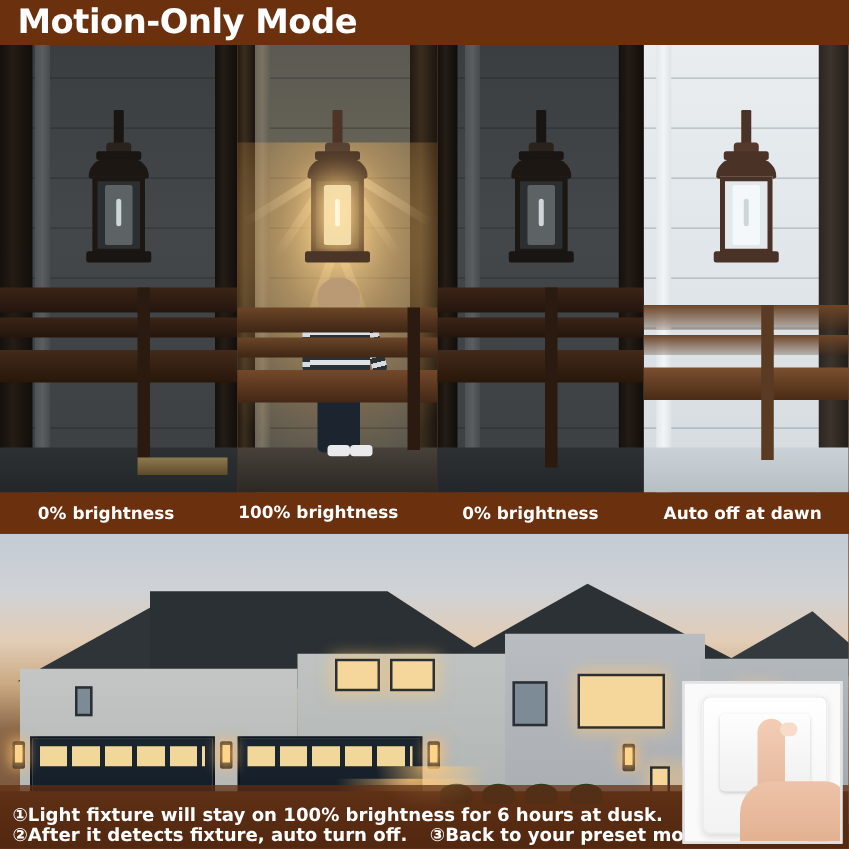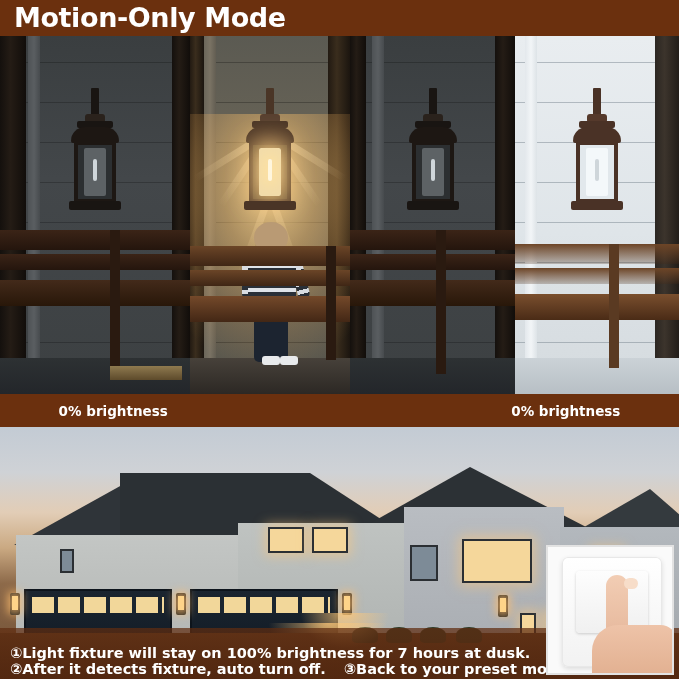--- a/index.html
+++ b/index.html
@@ -420,25 +420,28 @@
       </div>
 
     </div>
 
     <div class="capbar">
       <div class="cap">
         <span>0% brightness</span>
       </div>
       <div class="cap two">
         <span>
-          <br>
+          <span>100% brightness</span><br>
         </span>
       </div>
       <div class="cap">
         <span>0% brightness</span>
+      </div>
+      <div class="cap">
+        <span>Auto off at dawn</span>
       </div>
     </div>
   </div>
 
   <div class="sec2">
     <div class="sky"></div>
 
     <div class="house">
       <div class="gableL"></div>
       <div class="roofmain"></div>
@@ -477,21 +480,21 @@
       <div class="shrub" style="left:386px"></div>
       <div class="shrub" style="left:420px"></div>
       <div class="shrub" style="left:456px"></div>
     </div>
 
     <div class="porchGlow" style="left:300px;top:186px;width:90px;height:36px"></div>
   </div>
 
 
   <div class="instr">
-    <p class="l2">①Light fixture will stay on 100% brightness for 7 hours at dusk.</p>
+    <p class="l2">①Light fixture will stay on 100% brightness for 6 hours at dusk.</p>
     <p class="l3">
       <span>②After it detects fixture, auto turn off.</span><span class="gap"></span><span>③Back to your preset mode.</span>
     </p>
   </div>
 
   <div class="inset">
     <div class="plate">
       <div class="rocker"></div>
     </div>
     <div class="hand">

